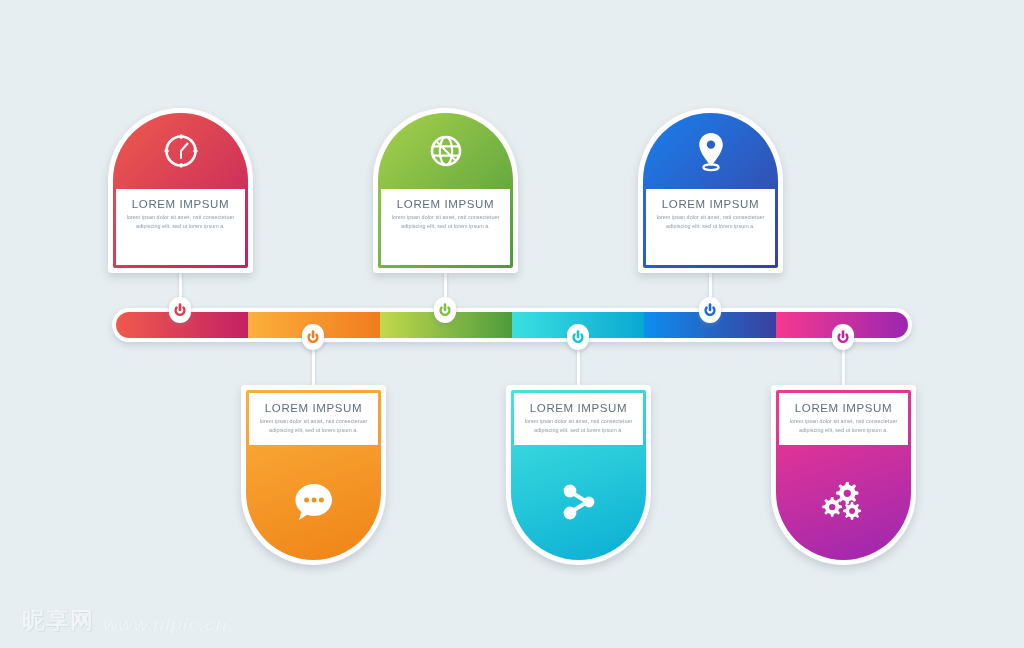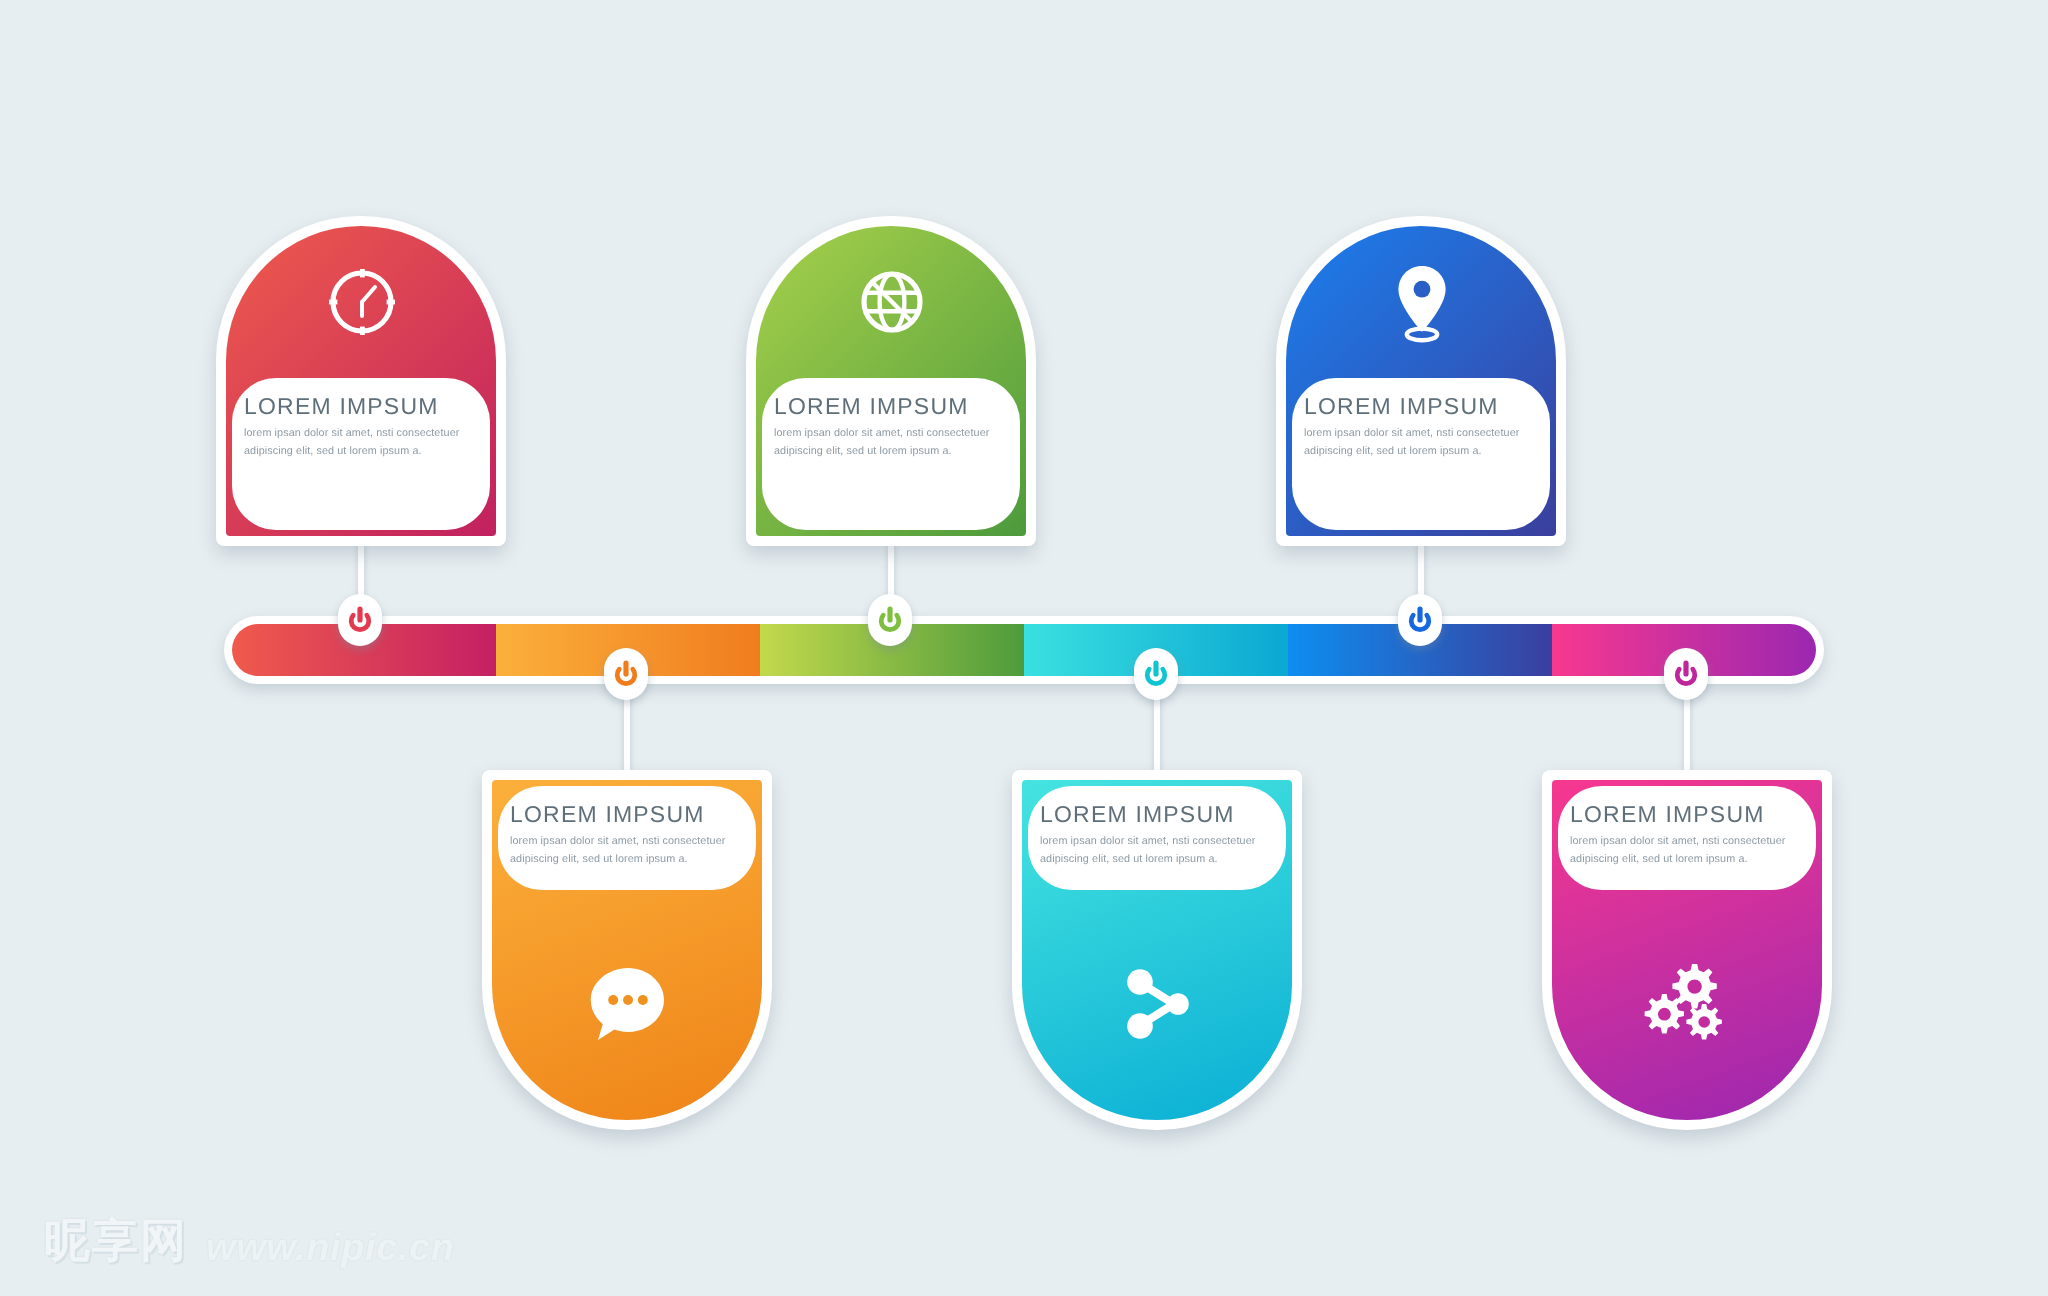--- a/index.html
+++ b/index.html
@@ -113,23 +113,22 @@
     align-items: center;
     justify-content: center;
   }
   .card-top .icon-zone { height: 76px; }
   .card-bottom .icon-zone { height: 82px; }
 
   .text-panel {
     background: #ffffff;
     margin: 0 3px;
     padding: 9px 6px 10px;
-    text-align: left;
+    text-align: center;
     box-sizing: border-box;
-    border-radius: 22px;
   }
   .card-top .text-panel { flex: 1 1 auto; margin-bottom: 3px; }
   .card-bottom .text-panel { flex: 0 0 auto; margin-top: 3px; }
 
   .card-title {
     font-size: 11.5px;
     letter-spacing: 0.6px;
     color: #5f6f7a;
     font-weight: 400;
     white-space: nowrap;

